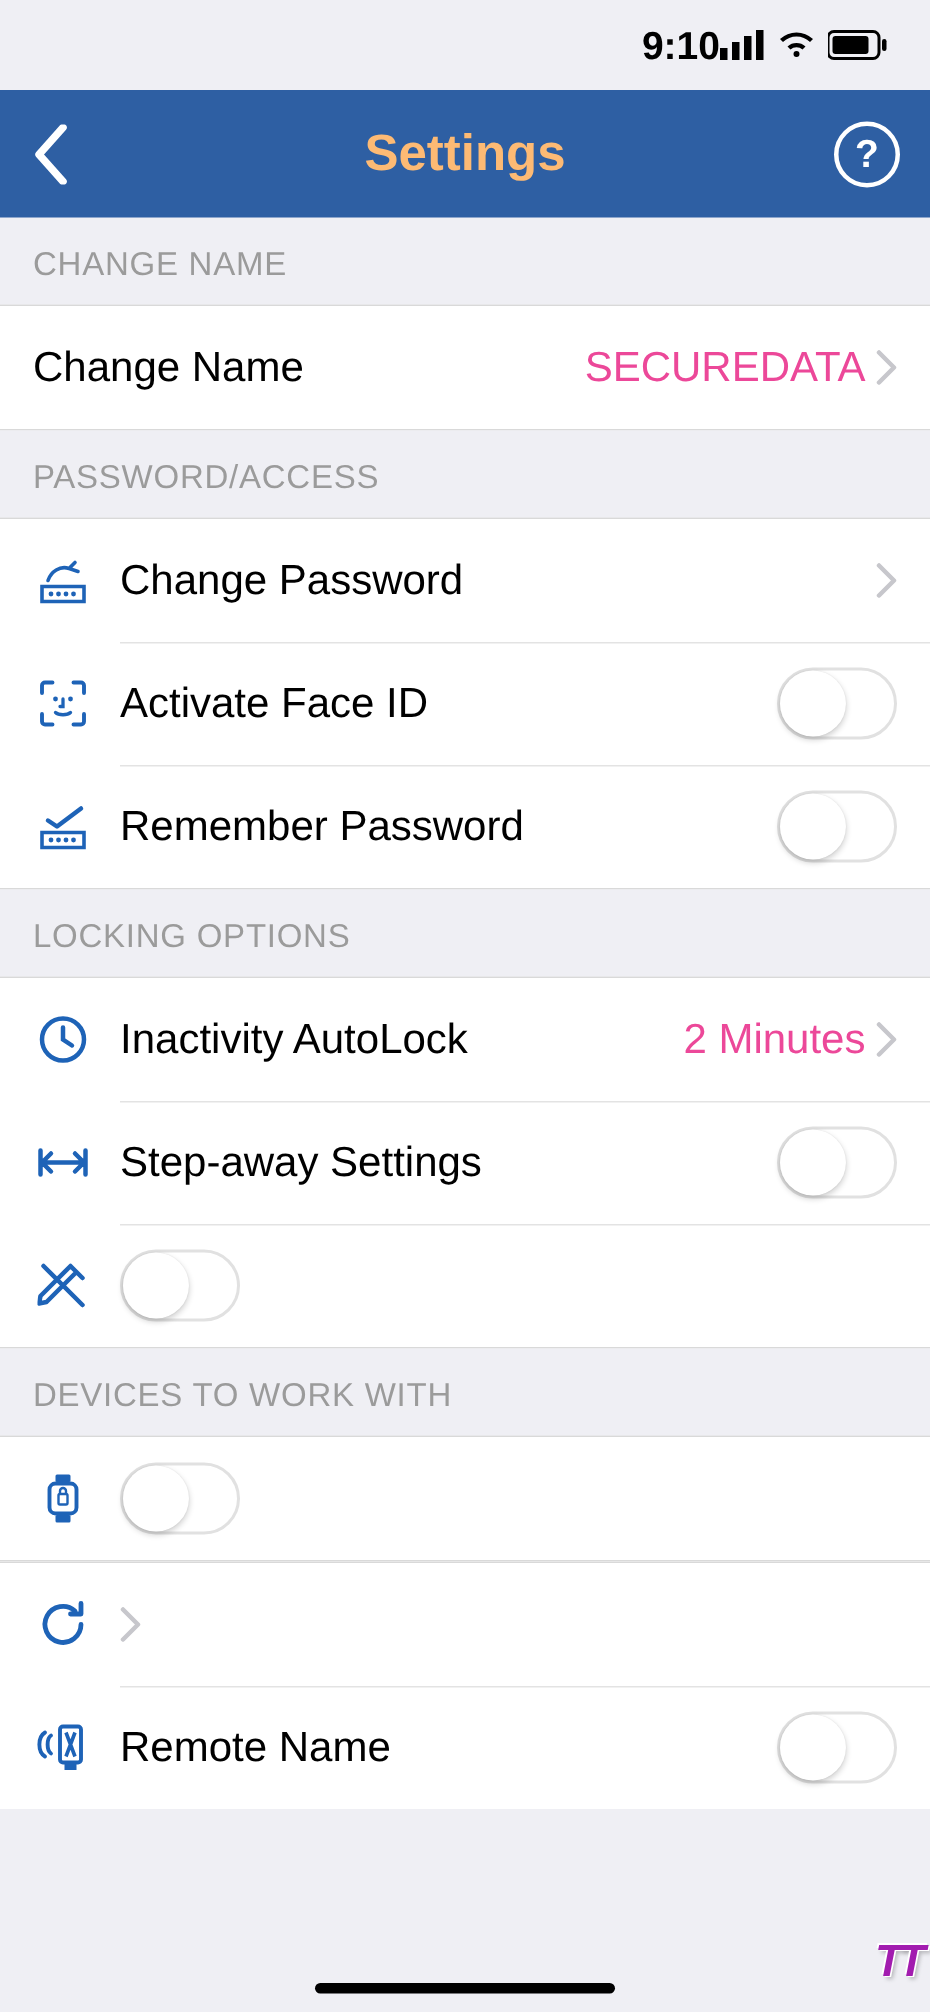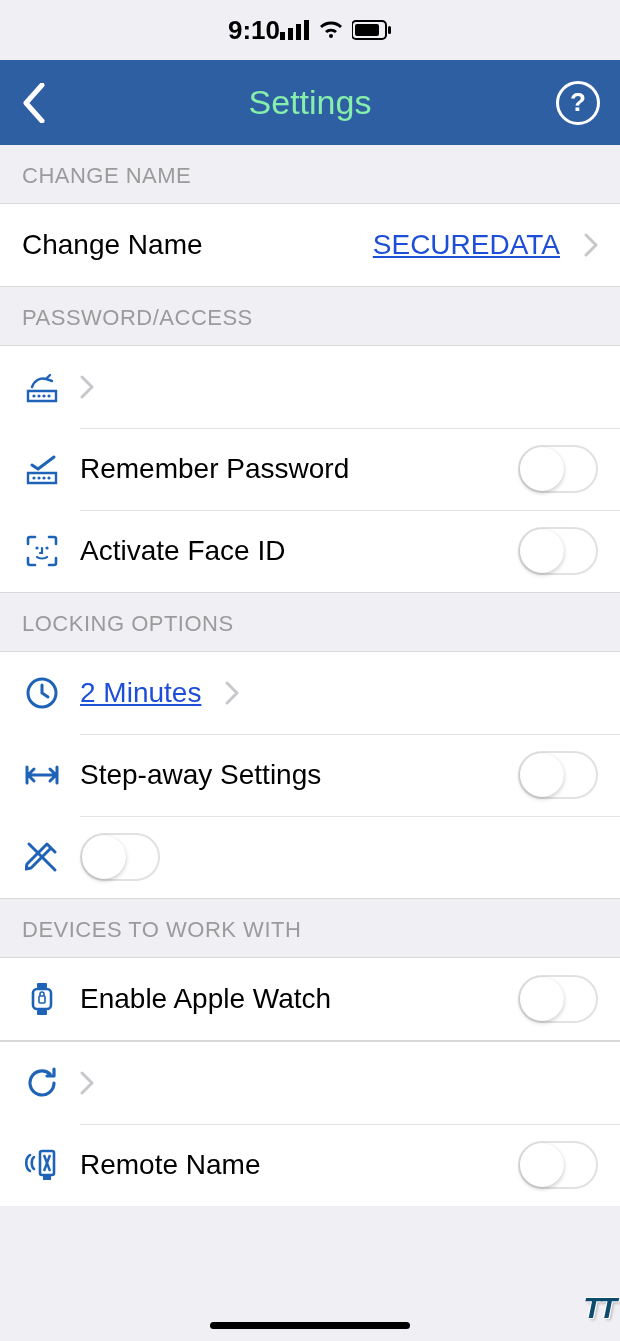--- a/index.html
+++ b/index.html
@@ -1,36 +1,36 @@
 <!DOCTYPE html>
 <html><head>
 <meta charset="utf-8">
 <style>
   * { box-sizing: border-box; margin: 0; padding: 0; }
   html, body { width: 620px; height: 1341px; font-family: -apple-system, "Helvetica Neue", Arial, sans-serif; background: #EFEFF4; overflow: hidden; }
   .screen { width: 620px; height: 1341px; background: #EFEFF4; position: relative; }
-  .statusbar { height: 60px; background: #EFEFF4; display: flex; align-items: center; justify-content: center; padding: 0 28px; font-size: 26px; font-weight: 600; color: #000; }
+  .statusbar { height: 60px; background: #EFEFF4; display: flex; align-items: center; justify-content: flex-end; padding: 0 28px; font-size: 26px; font-weight: 600; color: #000; }
   .status-right { display: flex; align-items: center; gap: 8px; }
   .status-right svg { display: block; }
   .navbar { height: 85px; background: #2E5FA3; display: flex; align-items: center; justify-content: center; position: relative; }
   .nav-back { position: absolute; left: 14px; top: 50%; transform: translateY(-50%); width: 40px; height: 50px; display:flex;align-items:center;justify-content:center;}
-  .nav-title { color: #86efac; font-size: 34px; font-weight: 400; }
+  .nav-title { color: #fdba74; font-size: 34px; font-weight: 700; }
   .nav-help { position: absolute; right: 20px; top: 50%; transform: translateY(-50%); width: 44px; height: 44px; border: 3px solid #fff; border-radius: 50%; color: #fff; display: flex; align-items: center; justify-content: center; font-size: 26px; font-weight: 600; }
   .section-header { padding: 18px 22px 14px; font-size: 22px; letter-spacing: 0.5px; color: #9B9B9B; text-transform: uppercase; background: #EFEFF4; }
   .group { background: #fff; border-top: 1px solid #D9D9D9; border-bottom: 1px solid #D9D9D9; }
   .row { display: flex; align-items: center; min-height: 82px; padding: 0 22px; position: relative; }
   .row + .row::before { content:""; position:absolute; top:0; left:80px; right:0; height:1px; background:#E3E3E3; }
   .row .icon { width: 40px; margin-right: 18px; display:flex; align-items:center; justify-content:center; color:#1E63B7; flex-shrink:0;}
   .row .label { font-size: 28px; color: #000; flex: 1; }
-  .row .value { font-size: 28px; color: #1d4ed8; margin-right: 24px; text-decoration: underline; }
+  .row .value { font-size: 28px; color: #ec4899; margin-right: 7px; }
   .chevron { color:#C7C7CC; }
   .toggle { width: 80px; height: 48px; border-radius: 24px; background: #fff; border: 2px solid #E1E1E1; position: relative; flex-shrink:0;}
   .toggle .knob { width: 44px; height: 44px; border-radius: 50%; background: #fff; box-shadow: 0 2px 4px rgba(0,0,0,0.2), 0 0 1px rgba(0,0,0,0.1); position: absolute; top: 0px; left: 0px; }
   .home-indicator { position:absolute; bottom:12px; left:50%; transform:translateX(-50%); width:200px; height:7px; background:#000; border-radius:4px;}
-  .watermark { position:absolute; right:6px; bottom:16px; font-size:30px; font-weight:900; color:#0c4a6e; text-shadow:1px 1px 0 #fff, -1px -1px 0 #fff, 2px 2px 3px rgba(0,0,0,.25); font-style:italic; letter-spacing:-3px;}
+  .watermark { position:absolute; right:6px; bottom:16px; font-size:30px; font-weight:900; color:#a21caf; text-shadow:1px 1px 0 #fff, -1px -1px 0 #fff, 2px 2px 3px rgba(0,0,0,.25); font-style:italic; letter-spacing:-3px;}
 </style>
 </head>
 <body>
 
 <div class="screen">
 
   <div class="statusbar">
     <span>9:10</span>
     <div class="status-right">
       <svg width="30" height="20" viewBox="0 0 30 20">
@@ -79,65 +79,67 @@
       <span class="icon">
         <svg width="36" height="32" viewBox="0 0 36 32">
             <path d="M4 20h28v10H4z" fill="none" stroke="#1E63B7" stroke-width="2.4"></path>
             <circle cx="10" cy="25" r="1.6" fill="#1E63B7"></circle>
             <circle cx="15" cy="25" r="1.6" fill="#1E63B7"></circle>
             <circle cx="20" cy="25" r="1.6" fill="#1E63B7"></circle>
             <circle cx="25" cy="25" r="1.6" fill="#1E63B7"></circle>
             <path d="M8 16c2-6 8-10 14-8 M26 4l-4 4 6 2" fill="none" stroke="#1E63B7" stroke-width="2.4" stroke-linecap="round"></path>
           </svg>
       </span>
-      <svg class="chevron" width="14" height="24" viewBox="0 0 14 24">
-          <path d="M2 2l10 10L2 22" stroke="#C7C7CC" stroke-width="3" fill="none" stroke-linecap="round" stroke-linejoin="round"></path>
-        </svg>
+      <span class="label">Change Password</span>
+      <svg class="chevron" width="14" height="24" viewBox="0 0 14 24">
+          <path d="M2 2l10 10L2 22" stroke="#C7C7CC" stroke-width="3" fill="none" stroke-linecap="round" stroke-linejoin="round"></path>
+        </svg>
+    </div>
+    <div class="row">
+      <span class="icon">
+        <svg width="34" height="34" viewBox="0 0 34 34">
+            <path d="M3 10V5a2 2 0 012-2h5M24 3h5a2 2 0 012 2v5M31 24v5a2 2 0 01-2 2h-5M10 31H5a2 2 0 01-2-2v-5" fill="none" stroke="#1E63B7" stroke-width="2.6" stroke-linecap="round"></path>
+            <circle cx="12" cy="14" r="1.6" fill="#1E63B7"></circle>
+            <circle cx="22" cy="14" r="1.6" fill="#1E63B7"></circle>
+            <path d="M17 14v5h-2M12 23c2 2 8 2 10 0" fill="none" stroke="#1E63B7" stroke-width="2.2" stroke-linecap="round"></path>
+          </svg>
+      </span>
+      <span class="label">Activate Face ID</span>
+      <div class="toggle">
+          <div class="knob"></div>
+        </div>
     </div>
     <div class="row">
       <span class="icon">
         <svg width="36" height="32" viewBox="0 0 36 32">
             <path d="M4 20h28v10H4z" fill="none" stroke="#1E63B7" stroke-width="2.4"></path>
             <circle cx="10" cy="25" r="1.6" fill="#1E63B7"></circle>
             <circle cx="15" cy="25" r="1.6" fill="#1E63B7"></circle>
             <circle cx="20" cy="25" r="1.6" fill="#1E63B7"></circle>
             <circle cx="25" cy="25" r="1.6" fill="#1E63B7"></circle>
             <path d="M8 12l6 4L30 4" fill="none" stroke="#1E63B7" stroke-width="3" stroke-linecap="round" stroke-linejoin="round"></path>
           </svg>
       </span>
       <span class="label">Remember Password</span>
       <div class="toggle">
           <div class="knob"></div>
         </div>
     </div>
-    <div class="row">
-      <span class="icon">
-        <svg width="34" height="34" viewBox="0 0 34 34">
-            <path d="M3 10V5a2 2 0 012-2h5M24 3h5a2 2 0 012 2v5M31 24v5a2 2 0 01-2 2h-5M10 31H5a2 2 0 01-2-2v-5" fill="none" stroke="#1E63B7" stroke-width="2.6" stroke-linecap="round"></path>
-            <circle cx="12" cy="14" r="1.6" fill="#1E63B7"></circle>
-            <circle cx="22" cy="14" r="1.6" fill="#1E63B7"></circle>
-            <path d="M17 14v5h-2M12 23c2 2 8 2 10 0" fill="none" stroke="#1E63B7" stroke-width="2.2" stroke-linecap="round"></path>
-          </svg>
-      </span>
-      <span class="label">Activate Face ID</span>
-      <div class="toggle">
-          <div class="knob"></div>
-        </div>
-    </div>
   </div>
 
   <div class="section-header">LOCKING OPTIONS</div>
   <div class="group">
     <div class="row">
       <span class="icon">
         <svg width="34" height="34" viewBox="0 0 34 34">
             <circle cx="17" cy="17" r="14" fill="none" stroke="#1E63B7" stroke-width="3"></circle>
             <path d="M17 9v8l6 4" fill="none" stroke="#1E63B7" stroke-width="3" stroke-linecap="round"></path>
           </svg>
       </span>
+      <span class="label">Inactivity AutoLock</span>
       <span class="value">2 Minutes</span>
       <svg class="chevron" width="14" height="24" viewBox="0 0 14 24">
           <path d="M2 2l10 10L2 22" stroke="#C7C7CC" stroke-width="3" fill="none" stroke-linecap="round" stroke-linejoin="round"></path>
         </svg>
     </div>
     <div class="row">
       <span class="icon">
         <svg width="36" height="28" viewBox="0 0 36 28">
             <path d="M3 6v16M33 6v16M6 14h24M26 8l6 6-6 6M10 8l-6 6 6 6" fill="none" stroke="#1E63B7" stroke-width="3" stroke-linecap="round" stroke-linejoin="round"></path>
           </svg>
@@ -165,21 +167,20 @@
     <div class="row">
       <span class="icon">
         <svg width="26" height="36" viewBox="0 0 26 36">
             <rect x="4" y="8" width="18" height="20" rx="4" fill="none" stroke="#1E63B7" stroke-width="2.6"></rect>
             <rect x="8" y="2" width="10" height="5" rx="1" fill="#1E63B7"></rect>
             <rect x="8" y="29" width="10" height="5" rx="1" fill="#1E63B7"></rect>
             <rect x="10" y="15" width="6" height="7" rx="1" fill="none" stroke="#1E63B7" stroke-width="1.6"></rect>
             <path d="M11 15v-2a2 2 0 014 0v2" fill="none" stroke="#1E63B7" stroke-width="1.6"></path>
           </svg>
       </span>
-      <span class="label">Enable Apple Watch</span>
       <div class="toggle">
           <div class="knob"></div>
         </div>
     </div>
   </div>
 
   <div class="group" style="border-bottom:none;">
     <div class="row">
       <span class="icon">
         <svg width="34" height="34" viewBox="0 0 34 34">

